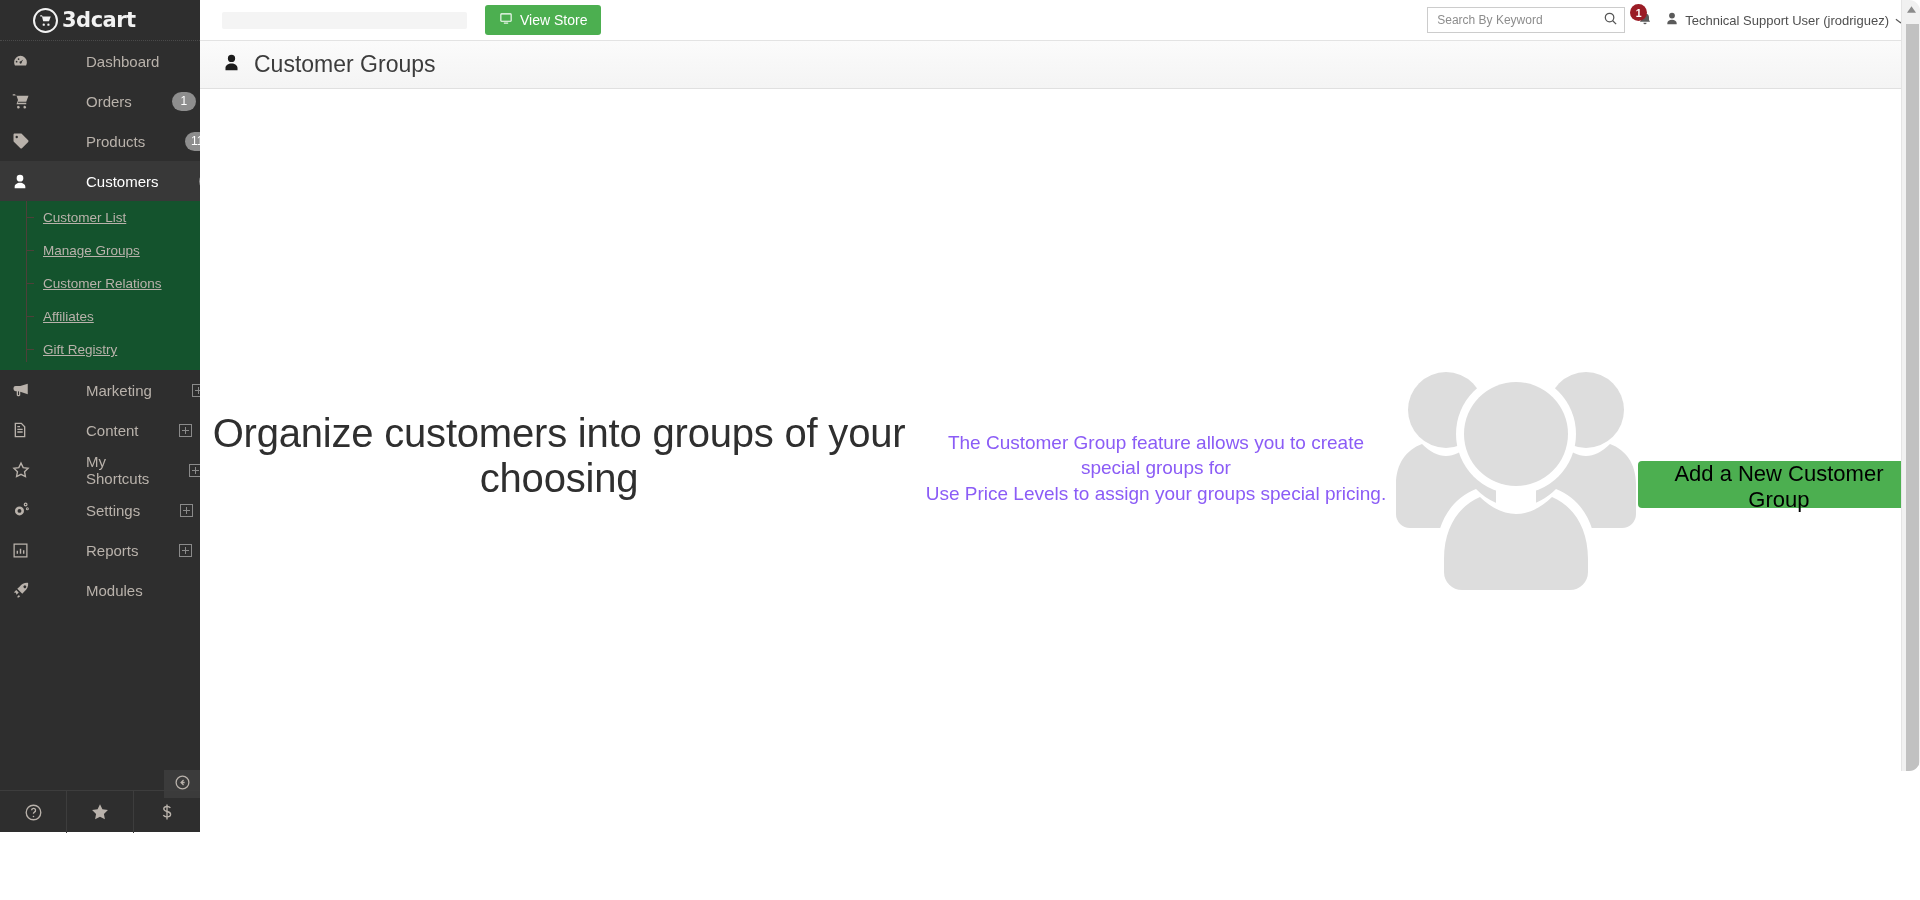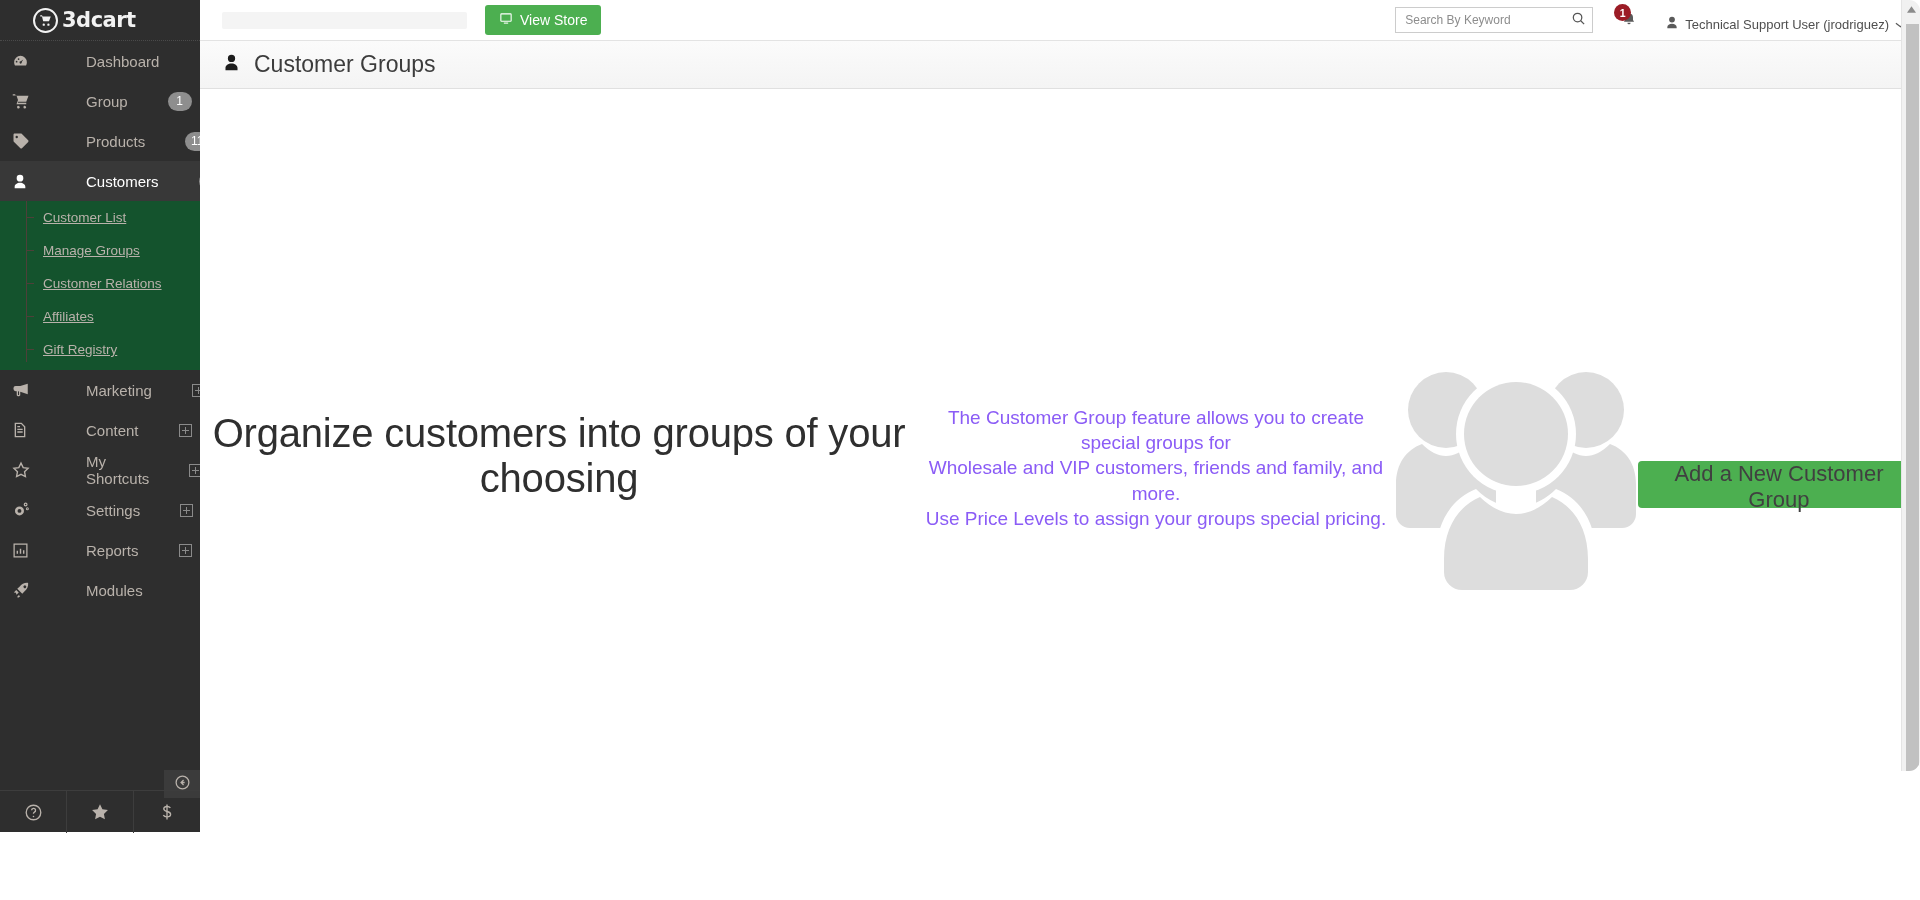--- a/index.html
+++ b/index.html
@@ -152,21 +152,21 @@
     background: #4caf50; color: #ffffff;
     height: 30px; border-radius: 3px; border: none;
     padding: 0 14px;
     font-size: 14px;
     display: inline-flex; align-items: center; gap: 7px;
     cursor: pointer;
     font-family: "Liberation Sans", sans-serif;
   }
   .topbar-right {
     margin-left: auto;
-    display: flex; align-items: flex-end; gap: 26px;
+    display: flex; align-items: center; gap: 10px;
   }
   .search-wrap {
     width: 198px; height: 26px;
     border: 1px solid #cccccc;
     display: flex; align-items: center;
     padding: 0 6px 0 9px;
     background: #fff;
   }
   .search-wrap input {
     border: none; outline: none;
@@ -215,21 +215,21 @@
   }
   .hero-sub {
     margin-top: 24px;
     font-size: 19px; color: #8b5cf6; text-align: center;
     line-height: 1.33;
     font-weight: 400;
   }
   .hero-illustration { margin-top: 46px; }
   .hero-btn {
     margin-top: 56px;
-    background: #4caf50; color: #404040;
+    background: #4caf50; color: #000000;
     border: none; border-radius: 4px;
     height: 47px; padding: 0 26px;
     font-size: 22px; font-weight: 400;
     cursor: pointer;
     font-family: "Liberation Sans", sans-serif;
   }
 
   
   .fake-scrollbar {
     position: absolute; top: 0; right: 0;
@@ -270,21 +270,21 @@
       </span>
       <span class="nav-label">Dashboard</span>
     </li>
 
     <li class="nav-item">
       <span class="nav-icon">
         <svg width="18" height="18" viewBox="0 0 24 24" fill="currentColor">
             <path d="M1 3h3.2l.8 2H22l-3 8H8.2l-.4 1.4H19v1.8H6l2-5.5L6 4.8H1zM9 18.5a1.8 1.8 0 1 0 0 3.5 1.8 1.8 0 0 0 0-3.5zm8.5 0a1.8 1.8 0 1 0 0 3.5 1.8 1.8 0 0 0 0-3.5z"></path>
           </svg>
       </span>
-      <span class="nav-label">Group</span>
+      <span class="nav-label">Orders</span>
       <span class="badge">1</span>
     </li>
 
     <li class="nav-item">
       <span class="nav-icon">
         <svg width="18" height="18" viewBox="0 0 24 24" fill="currentColor">
             <path d="M2 11.8V3.5C2 2.7 2.7 2 3.5 2h8.3c.4 0 .8.2 1.1.4l8.7 8.7c.6.6.6 1.5 0 2.1l-8.3 8.3c-.6.6-1.5.6-2.1 0L2.4 12.9c-.2-.3-.4-.7-.4-1.1zM6.3 5a1.6 1.6 0 1 0 0 3.2 1.6 1.6 0 0 0 0-3.2z"></path>
           </svg>
       </span>
       <span class="nav-label">Products</span>
@@ -473,21 +473,20 @@
         </svg>
     </span>
     <span class="pagetitle-text">Customer Groups</span>
   </div>
 
   <div class="content-area">
     <h1 class="hero-title">Organize customers into groups of your choosing</h1>
 
     <div class="hero-sub">
       <div>The Customer Group feature allows you to create special groups for</div>
-      <div>Wholesale and VIP customers, friends and family, and more.</div>
       <div>Use Price Levels to assign your groups special pricing.</div>
     </div>
 
     <div class="hero-illustration">
       <svg width="244" height="230" viewBox="0 0 244 230" fill="#dddddd">
 
         <circle cx="52" cy="48" r="38"></circle>
         <path d="M2 122c0-20 10-34 26-40 8 8 16 12 24 12s16-4 24-12c16 6 26 20 26 40v30a14 14 0 0 1-14 14H16a14 14 0 0 1-14-14z"></path>
 
         <circle cx="192" cy="48" r="38"></circle>

